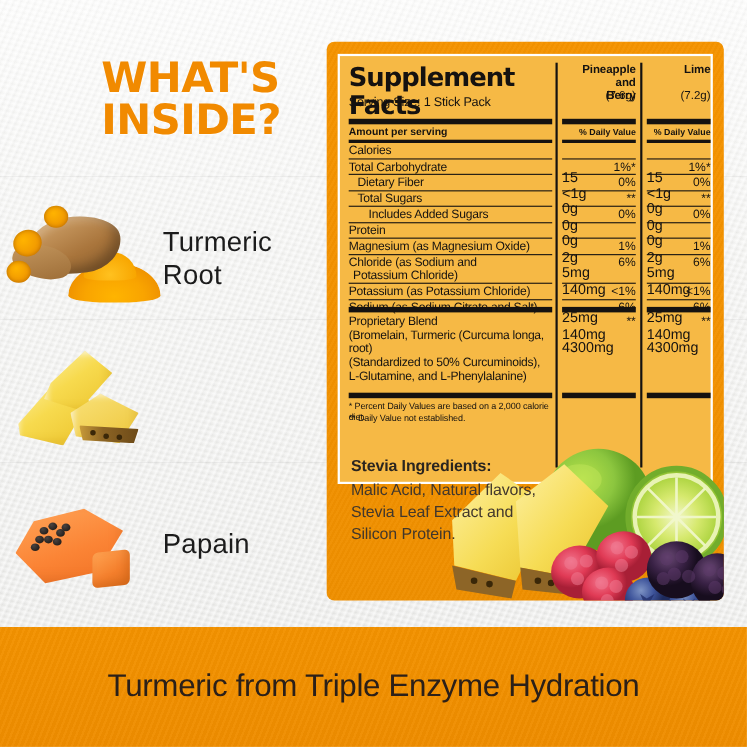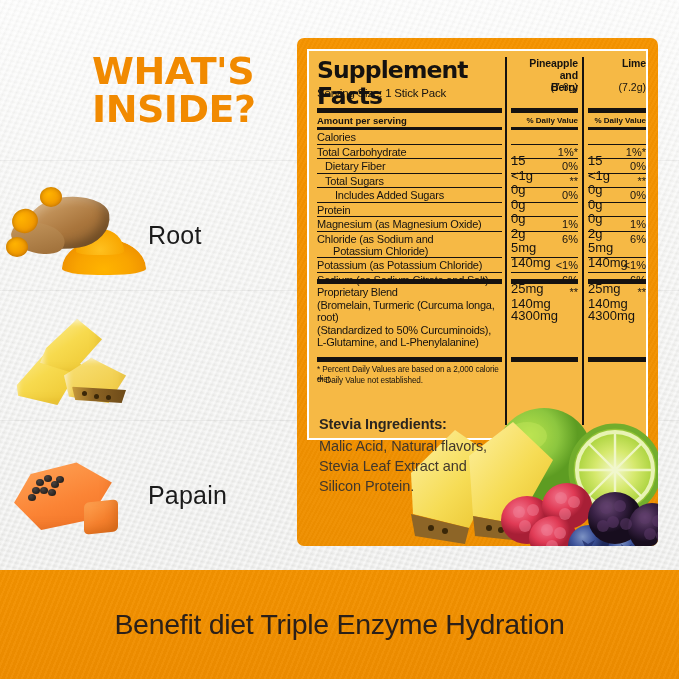--- a/index.html
+++ b/index.html
@@ -239,20 +239,21 @@
       <div class="ing-art">
         <div class="turm-powder"></div>
         <div class="turm-powder2"></div>
         <div class="turm-root"></div>
         <div class="turm-root2"></div>
         <div class="turm-cut tc1"></div>
         <div class="turm-cut tc2"></div>
         <div class="turm-cut tc3"></div>
       </div>
       <div class="ing-label">
+        <div>Turmeric</div>
         <div>Root</div>
       </div>
     </div>
 
     <div class="ing-row" style="top:305px">
       <div class="ing-art">
         <div class="pine-wedge pw1"></div>
         <div class="pine-wedge pw2"></div>
         <div class="pine-wedge pw3"></div>
         <div class="pine-skin"></div>
@@ -363,21 +364,21 @@
             <div class="rule rule-thin" style="left: 279px; top: 165px; width: 58px;"></div>
             <div class="r-name" style="left: 8px; top: 167px;">Magnesium (as Magnesium Oxide)</div>
             <div class="r-amt" style="left: 202px; top: 167px;">5mg</div>
             <div class="r-dv" style="left: 200px; top: 167px; width: 69px;">1%</div>
             <div class="r-amt" style="left: 279px; top: 167px;">5mg</div>
             <div class="r-dv" style="left: 277px; top: 167px; width: 60px;">1%</div>
             <div class="rule rule-thin" style="left: 8px; top: 179.5px; width: 185px;"></div>
             <div class="rule rule-thin" style="left: 202px; top: 179.5px; width: 67px;"></div>
             <div class="rule rule-thin" style="left: 279px; top: 179.5px; width: 58px;"></div>
             <div class="r-name" style="left: 8px; top: 181.5px;">Chloride (as Sodium and</div>
-            <div class="r-name" style="left: 24px; top: 194px;">Potassium Chloride)</div>
+            <div class="r-name" style="left: 12px; top: 194px;">Potassium Chloride)</div>
             <div class="r-amt" style="left: 202px; top: 181.5px;">140mg</div>
             <div class="r-dv" style="left: 200px; top: 181.5px; width: 69px;">6%</div>
             <div class="r-amt" style="left: 279px; top: 181.5px;">140mg</div>
             <div class="r-dv" style="left: 277px; top: 181.5px; width: 60px;">6%</div>
             <div class="rule rule-thin" style="left: 8px; top: 206px; width: 185px;"></div>
             <div class="rule rule-thin" style="left: 202px; top: 206px; width: 67px;"></div>
             <div class="rule rule-thin" style="left: 279px; top: 206px; width: 58px;"></div>
             <div class="r-name" style="left: 8px; top: 208px;">Potassium (as Potassium Chloride)</div>
             <div class="r-amt" style="left: 202px; top: 208px;">25mg</div>
             <div class="r-dv" style="left: 200px; top: 208px; width: 69px;">&lt;1%</div>
@@ -519,16 +520,16 @@
         <circle cx="268" cy="140" r="6"></circle>
           <circle cx="281" cy="143" r="6"></circle>
           <circle cx="273" cy="156" r="6"></circle>
         <circle cx="285" cy="158" r="6"></circle>
       </g>
     </svg>
   </div>
 
   <div class="banner">
     <div class="banner-tex"></div>
-    <div class="banner-text">Benefit diet Triple Enzyme Hydration</div>
+    <div class="banner-text">Turmeric from Triple Enzyme Hydration</div>
   </div>
 
 </div>
 
 </body></html>

